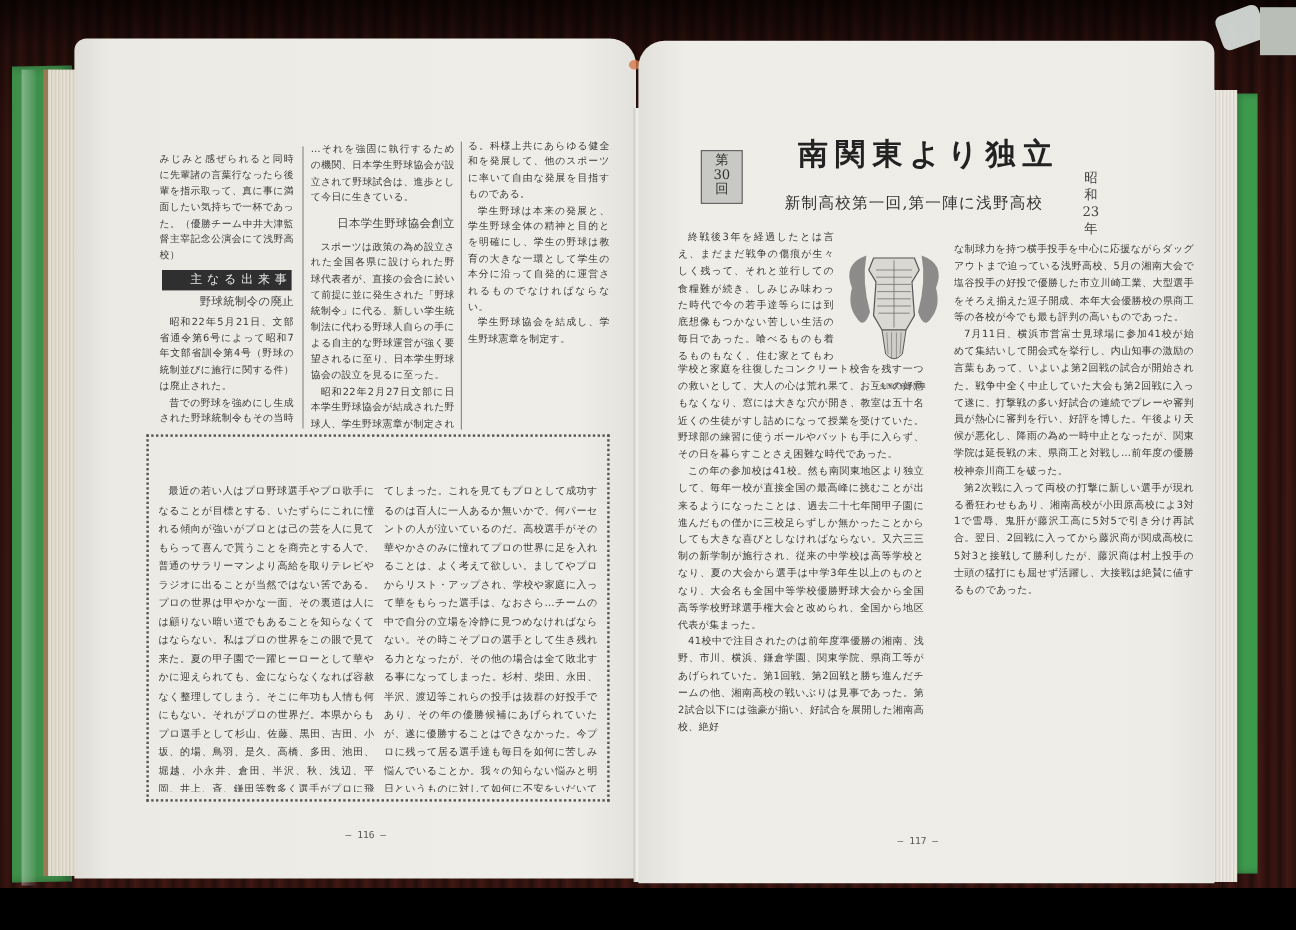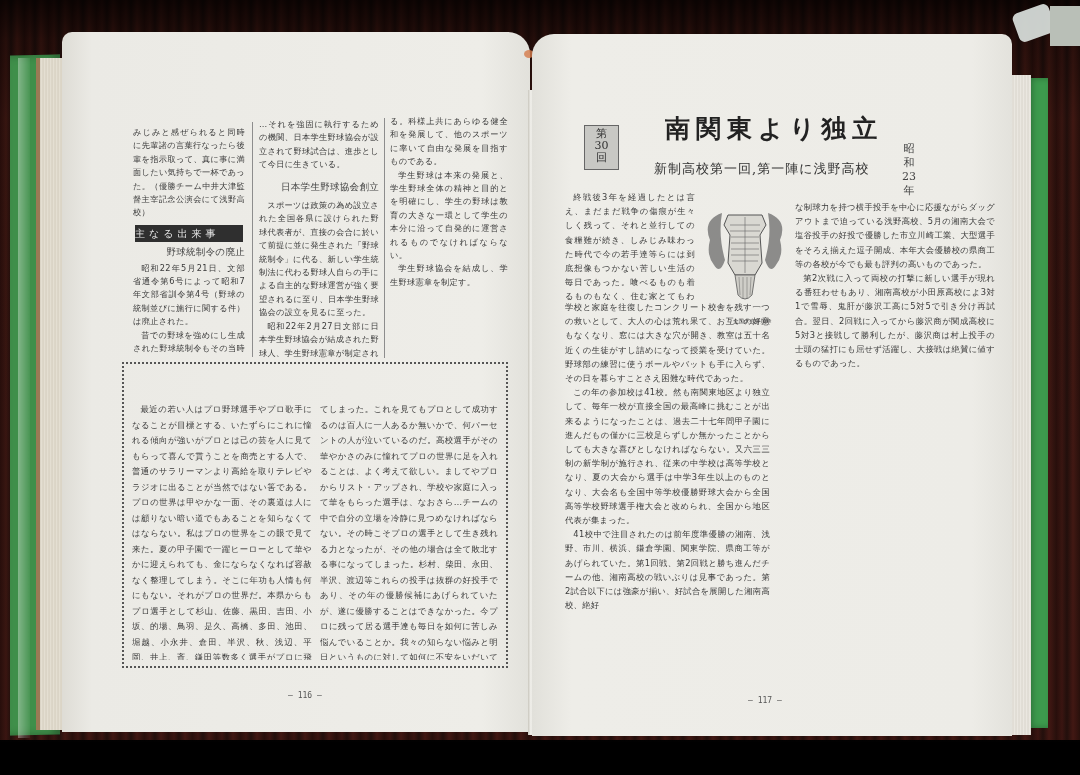--- a/index.html
+++ b/index.html
@@ -36,21 +36,21 @@
   .gutter{position:absolute;left:528px;top:90px;width:6px;height:645px;
         background:linear-gradient(90deg,#c9c6bd,#f4f3ef,#c7c4bb);}
   .gutter-dot{position:absolute;left:524px;top:50px;width:10px;height:8px;border-radius:50%;background:#d57a4a;opacity:.8;}
 
   .col{position:absolute;font-size:8.2px;line-height:13.4px;letter-spacing:.3px;color:#3a3a3a;
        font-family:"DejaVu Sans",sans-serif;overflow:hidden;text-align:justify;}
   .col p{margin:0;text-indent:1em;}
   .vline{position:absolute;width:1px;background:#8d8d8d;}
   .heading-s{text-align:right;font-family:"DejaVu Serif",serif;font-size:9.5px;color:#444;margin:3px 0;}
   .inverted{display:block;margin:5px auto 2px;width:108px;background:#2f2f2f;color:#e8e8e8;
-        text-align:left;font-size:10px;letter-spacing:4px;padding:2px 0;font-family:"DejaVu Serif",serif;}
+        text-align:right;font-size:10px;letter-spacing:4px;padding:2px 0;font-family:"DejaVu Serif",serif;}
   .dotbox{position:absolute;left:122px;top:362px;width:382px;height:302px;
         border:2px dotted #555;}
   .dotbox-title{position:absolute;left:0;width:100%;top:6px;text-align:center;
         font-size:15px;letter-spacing:14px;color:#333;}
   .pagenum{position:absolute;font-size:8px;color:#555;font-family:"DejaVu Sans Mono",monospace;}
 
   .badge{position:absolute;left:584px;top:125px;width:35px;height:45px;border:1.5px solid #666;
         background:#c8c8c4;text-align:center;font-family:"DejaVu Serif",serif;color:#333;
         font-size:11px;line-height:12px;padding-top:2px;box-sizing:border-box;}
   .title{position:absolute;left:665px;top:112px;font-size:25px;letter-spacing:6px;color:#222;
@@ -162,16 +162,17 @@
   <p>終戦後3年を経過したとは言え、まだまだ戦争の傷痕が生々しく残って、それと並行しての食糧難が続き、しみじみ味わった時代で今の若手達等らには到底想像もつかない苦しい生活の毎日であった。喰べるものも着るものもなく、住む家とてもわずかに雨露をしのぐ程度のバラック住いで、生きるために必死に物資を探し求めて、やっとその日を過すという有様であった。そんな中で、人の心も荒れすさみ、世の中は乱れに乱れて、全国で、全ての人の生活と心とをすさませたものであるが、その中にあって高校野球だけは、早くも復活して大いに人々の心を慰めるものとなった。</p>
 </div>
 <div class="col" style="left:565px;top:300px;width:205px;height:390px;font-size:8.3px;line-height:14.2px;">
   <p style="text-indent:0">学校と家庭を往復したコンクリート校舎を残す一つの救いとして、大人の心は荒れ果て、お互いの好意もなくなり、窓には大きな穴が開き、教室は五十名近くの生徒がすし詰めになって授業を受けていた。野球部の練習に使うボールやバットも手に入らず、その日を暮らすことさえ困難な時代であった。</p>
   <p>この年の参加校は41校。然も南関東地区より独立して、毎年一校が直接全国の最高峰に挑むことが出来るようになったことは、過去二十七年間甲子園に進んだもの僅かに三校足らずしか無かったことからしても大きな喜びとしなければならない。又六三三制の新学制が施行され、従来の中学校は高等学校となり、夏の大会から選手は中学3年生以上のものとなり、大会名も全国中等学校優勝野球大会から全国高等学校野球選手権大会と改められ、全国から地区代表が集まった。</p>
   <p>41校中で注目されたのは前年度準優勝の湘南、浅野、市川、横浜、鎌倉学園、関東学院、県商工等があげられていた。第1回戦、第2回戦と勝ち進んだチームの他、湘南高校の戦いぶりは見事であった。第2試合以下には強豪が揃い、好試合を展開した湘南高校、絶好</p>
 </div>
 
 <div class="col" style="left:795px;top:200px;width:200px;height:490px;font-size:8.3px;line-height:14.2px;">
   <p style="text-indent:0">な制球力を持つ横手投手を中心に応援ながらダッグアウトまで迫っている浅野高校、5月の湘南大会で塩谷投手の好投で優勝した市立川崎工業、大型選手をそろえ揃えた逗子開成、本年大会優勝校の県商工等の各校が今でも最も評判の高いものであった。</p>
+  <p>7月11日、横浜市営富士見球場に参加41校が始めて集結いして開会式を挙行し、内山知事の激励の言葉もあって、いよいよ第2回戦の試合が開始された。戦争中全く中止していた大会も第2回戦に入って遂に、打撃戦の多い好試合の連続でプレーや審判員が熱心に審判を行い、好評を博した。午後より天候が悪化し、降雨の為め一時中止となったが、関東学院は延長戦の末、県商工と対戦し…前年度の優勝校神奈川商工を破った。</p>
   <p>第2次戦に入って両校の打撃に新しい選手が現れる番狂わせもあり、湘南高校が小田原高校によ3対1で雪辱、鬼肝が藤沢工高に5対5で引き分け再試合。翌日、2回戦に入ってから藤沢商が関成高校に5対3と接戦して勝利したが、藤沢商は村上投手の士頭の猛打にも屈せず活躍し、大接戦は絶賛に値するものであった。</p>
 </div>
 
 <div class="pagenum" style="left:748px;top:696px;">— 117 —</div>
 
 </body></html>

